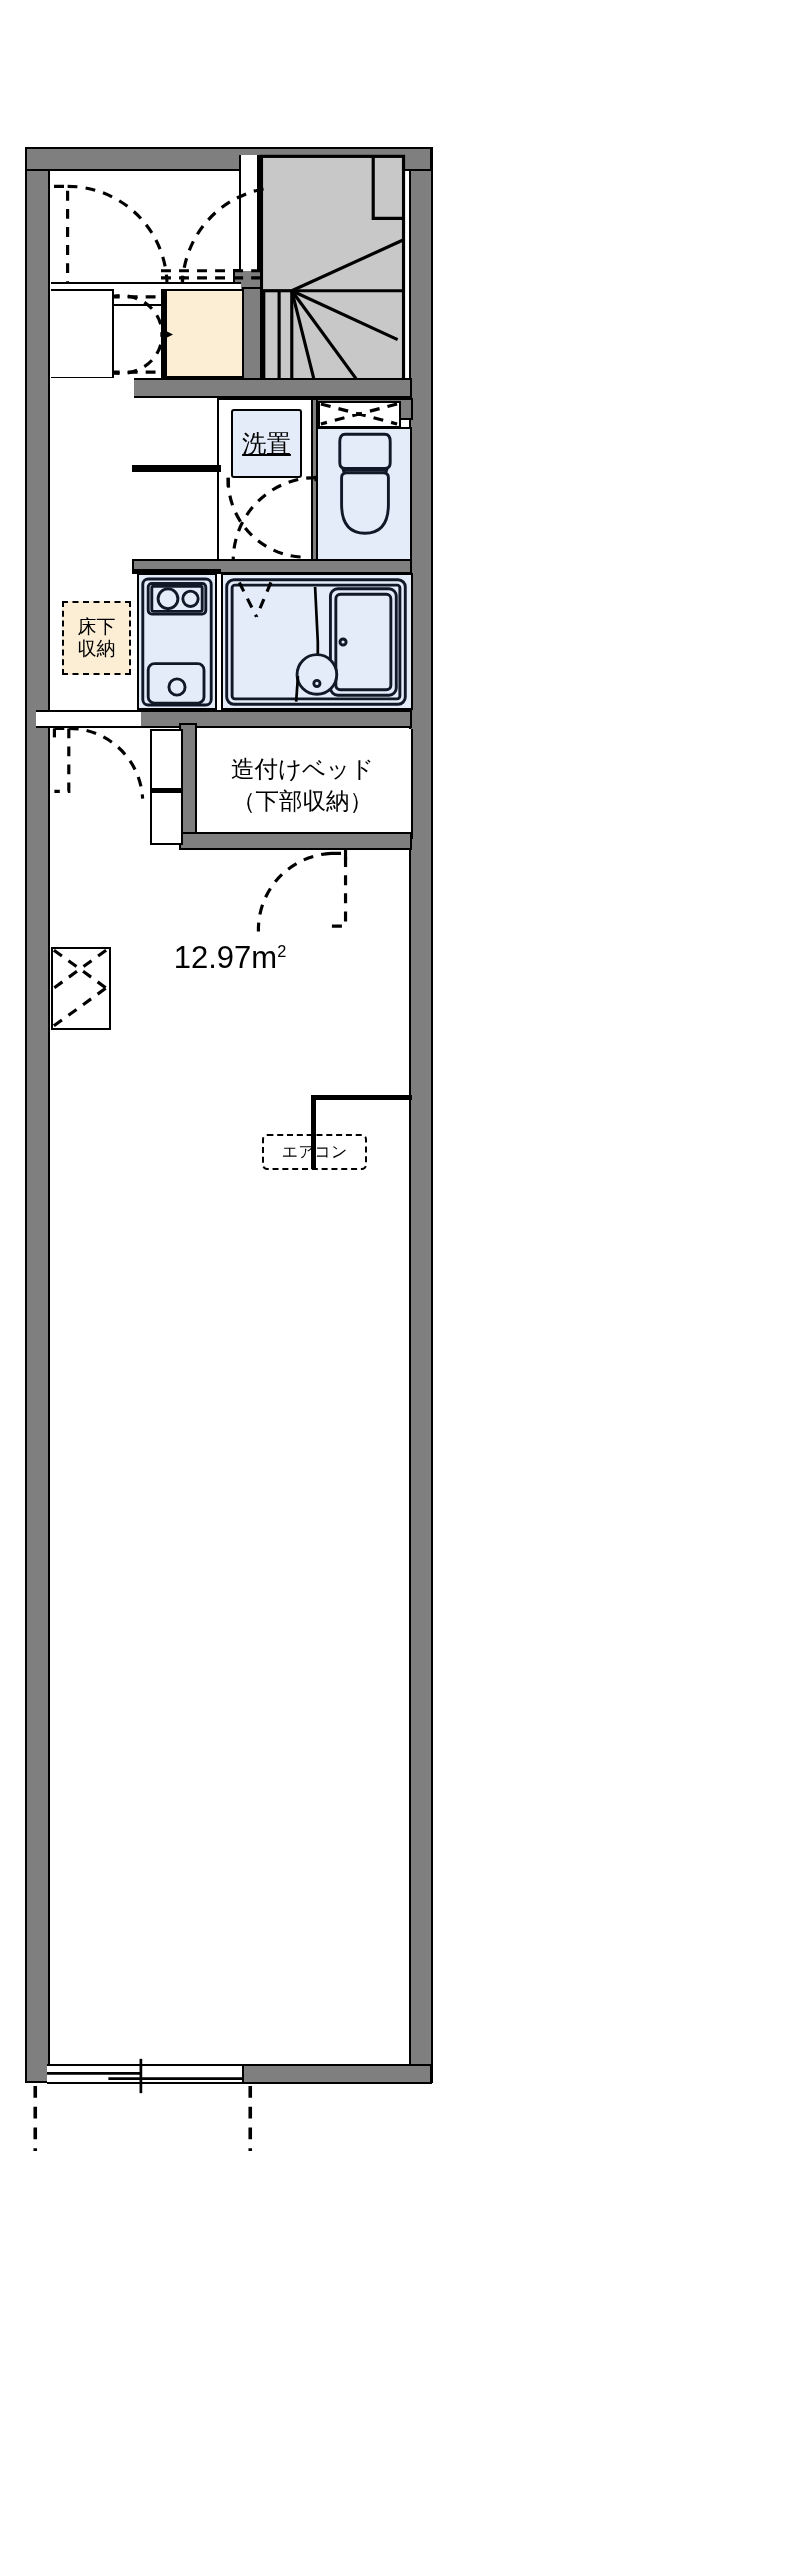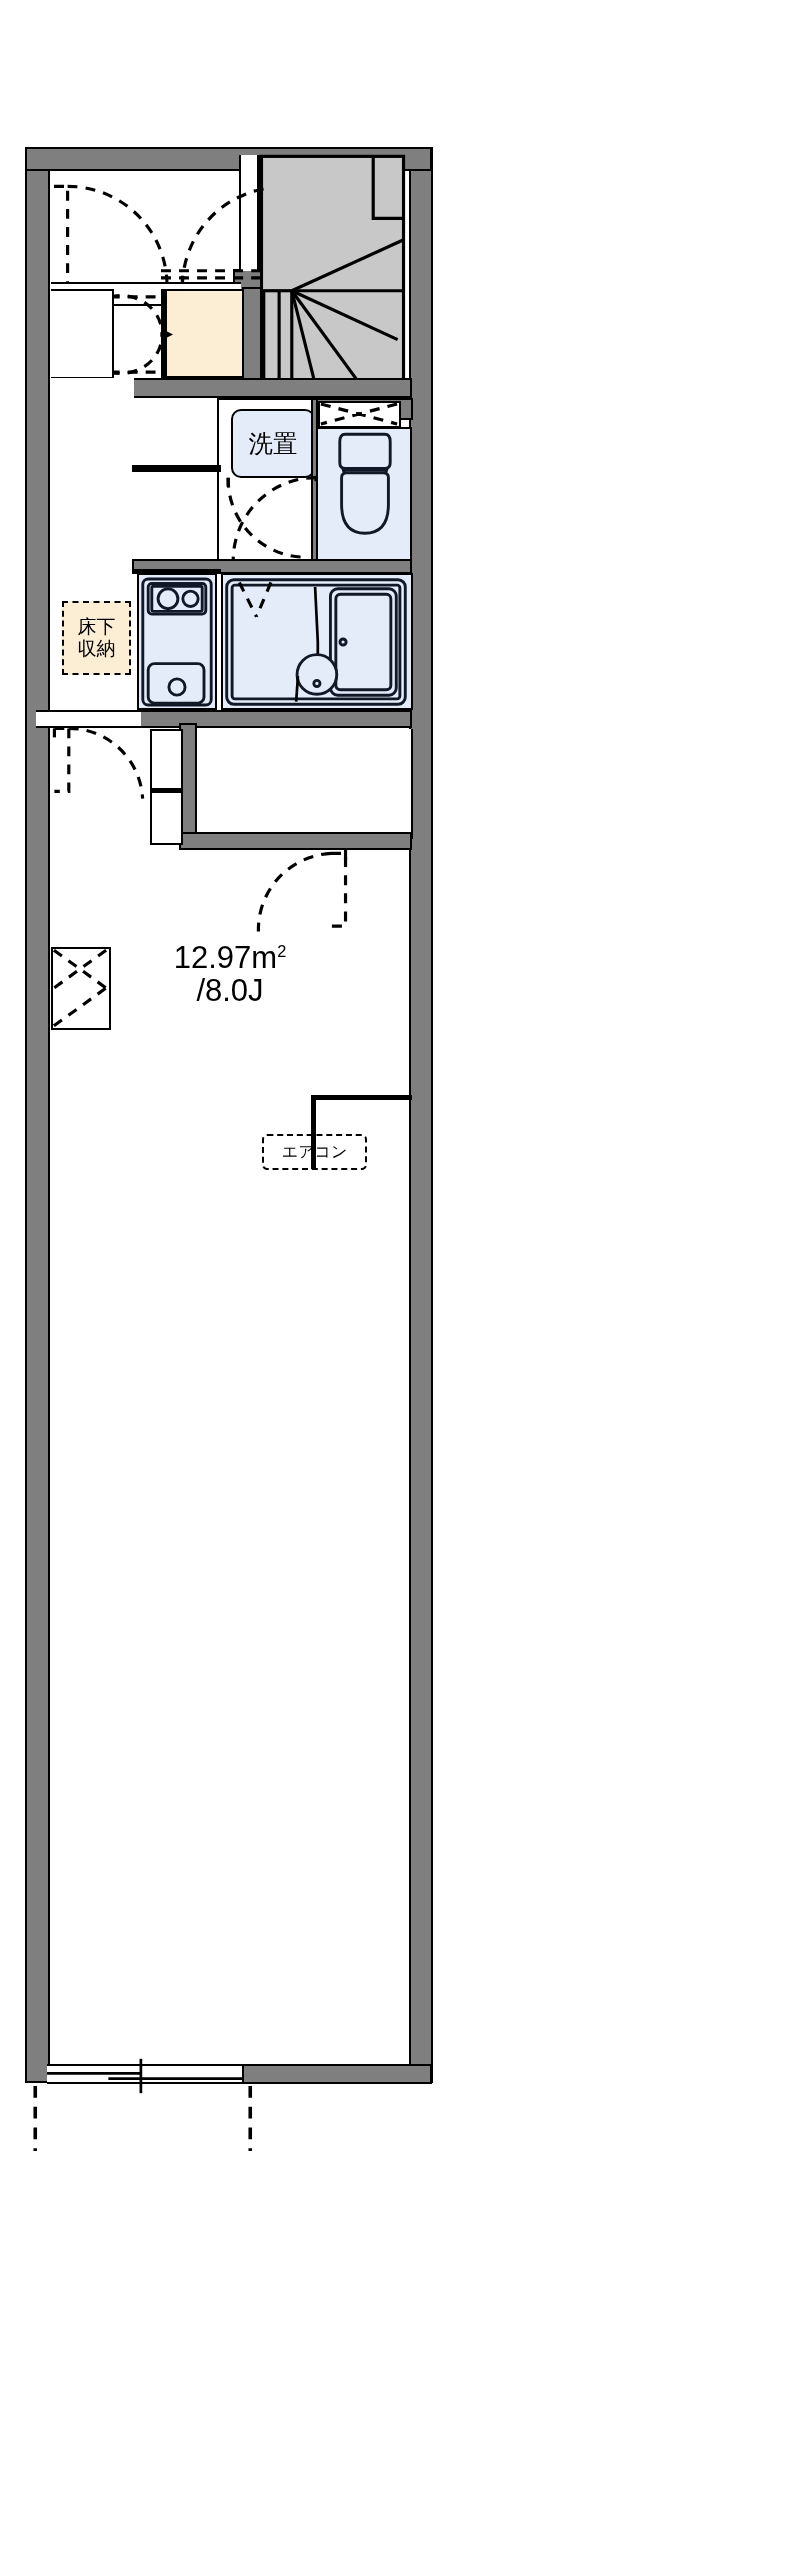--- a/index.html
+++ b/index.html
@@ -94,21 +94,21 @@
     </svg>
   </div>
   <div class="abs" style="left:161px;top:289px;width:4.5px;height:90px;background:#000;"></div>
 
   <div class="abs room" style="left:51px;top:289px;width:63px;height:90px;border-left:none;"></div>
 
   <div class="abs wall" style="left:132px;top:378px;width:280px;height:20px;"></div>
   <div class="abs wall" style="left:51px;top:378px;width:83px;height:20px;background:#fff;border:none;"></div>
 
   <div class="abs" style="left:217px;top:398px;width:98px;height:163px;background:#fff;border:2.7px solid #000;box-sizing:border-box;"></div>
-  <div class="abs wet ctr" style="left:231px;top:409px;width:84px;height:69px;border-radius:10px;">
+  <div class="abs wet ctr" style="left:231px;top:409px;width:71px;height:69px;border-radius:3px;text-decoration:underline;">
     <span class="lbl" style="position:static;font-size:24.4px;letter-spacing:0px;">洗置</span>
   </div>
 
   <div class="abs" style="left:221px;top:474px;width:101px;height:87px;">
     <svg width="101" height="87" viewBox="0 0 112 96">
       <path class="dsh-s" d="M8 4 L8 14"></path>
       <path class="dsh-s" d="M8 4 A86 86 0 0 0 96 92"></path>
     </svg>
   </div>
 
@@ -188,39 +188,44 @@
   <div class="abs" style="left:49px;top:723px;width:108px;height:81px;">
     <svg width="108" height="81" viewBox="0 0 120 90">
       <path class="dsh-s" d="M6 6 L6 16"></path>
       <path class="dsh-s" d="M6 6 L22 6"></path>
       <path class="dsh-s" d="M22 6 L22 76 L6 76"></path>
       <path class="dsh-s" d="M22 6 A82 82 0 0 1 104 84"></path>
     </svg>
   </div>
 
   <div class="abs" style="left:192px;top:729px;width:221px;height:110px;background:#fff;border:2.7px solid #000;border-top:none;box-sizing:border-box;"></div>
+  <div class="lbl ctr" style="left:192px;top:741px;width:221px;height:90px;">
+    <div style="font-size:23.5px;line-height:1.35;text-align:center;">
+      <div>造付けベッド</div>
+      <div>（下部収納）</div>
+    </div>
+  </div>
   <div class="abs wall" style="left:179px;top:723px;width:18px;height:121px;"></div>
   <div class="abs wall" style="left:179px;top:832px;width:233px;height:18px;"></div>
 
   <div class="abs" style="left:150px;top:729px;width:33px;height:116px;background:#fff;border:2.7px solid #000;box-sizing:border-box;"></div>
   <div class="abs" style="left:150px;top:788px;width:33px;height:4.5px;background:#000;"></div>
 
   <div class="abs" style="left:233px;top:848px;width:118px;height:98px;">
     <svg width="118" height="98" viewBox="0 0 130 108">
       <path class="dsh-s" d="M124 2 L124 14"></path>
       <path class="dsh-s" d="M108 6 L124 6 L124 86 L108 86"></path>
       <path class="dsh-s" d="M108 6 A84 84 0 0 0 28 92"></path>
     </svg>
   </div>
 
   <div class="lbl" style="left:51px;top:938px;width:358px;text-align:center;">
     <div style="font-size:31px;margin-top:3px;">
       <span>12.97m</span><sup style="font-size:16.3px;">2</sup>
     </div>
-    <div style="font-size:31px;margin-top:-1.8px;">/8.0J</div>
   </div>
 
   <div class="abs" style="left:51px;top:947px;width:60px;height:83px;background:#fff;border:2.7px solid #000;box-sizing:border-box;">
     <svg width="54" height="78" viewBox="0 0 60 86">
       <path class="dsh-s" d="M1 1 L59 43 M59 1 L1 43 M1 85 L59 43"></path>
     </svg>
   </div>
 
   <div class="abs" style="left:311px;top:1095px;width:4.5px;height:74px;background:#000;"></div>
   <div class="abs" style="left:311px;top:1095px;width:101px;height:4.5px;background:#000;"></div>

